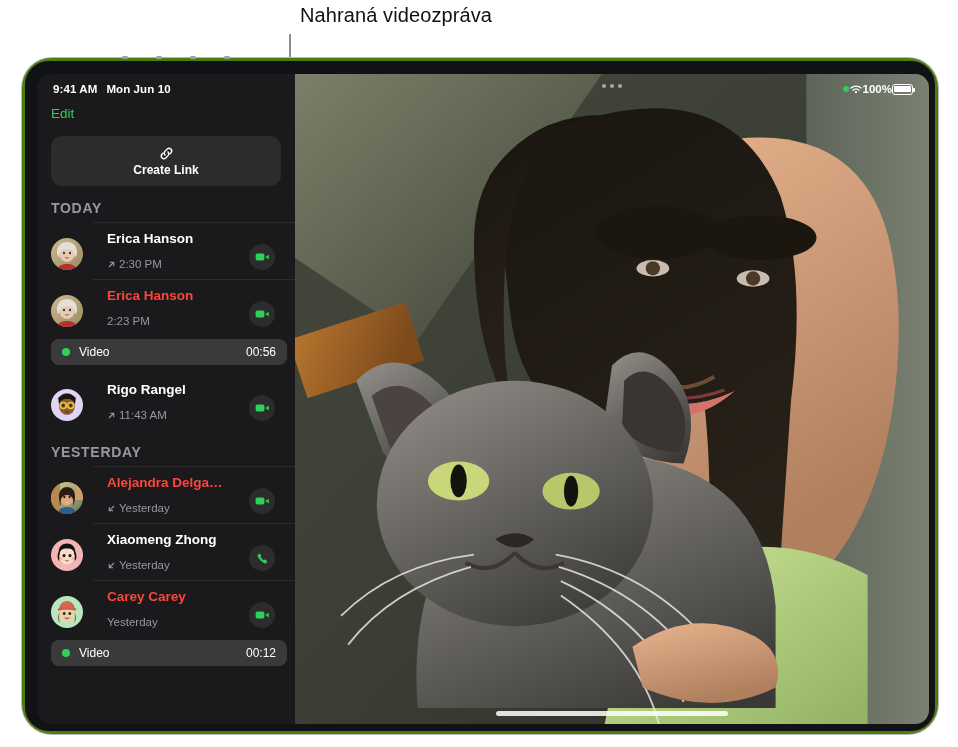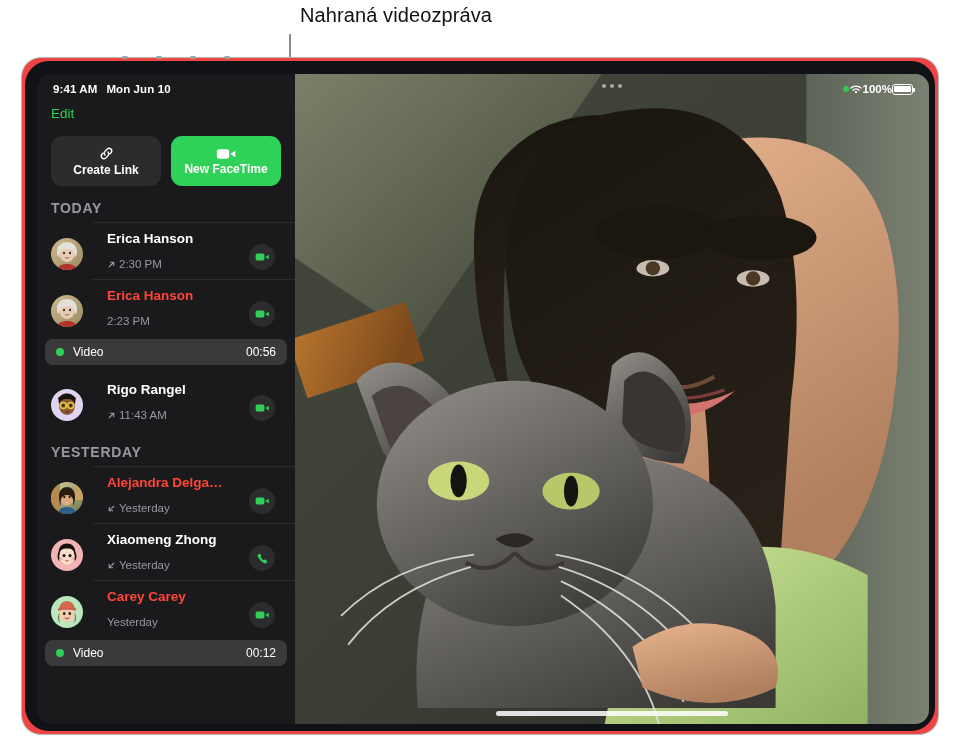--- a/index.html
+++ b/index.html
@@ -23,22 +23,22 @@
   }
   .leader-h {
     position: absolute; left: 266px; top: 401px;
     width: 25px; height: 2px; background: #8c8c8c;
   }
 
   
   .ipad {
     position: absolute; left: 22px; top: 58px;
     width: 916px; height: 676px;
-    background: #ef4444;
-    border-radius: 19px;
+    background: #4d7c0f;
+    border-radius: 30px;
     padding: 3px;
     box-shadow: 0 0 0 1px #b5b8bd;
   }
   .ipad-inner {
     position: relative; width: 100%; height: 100%;
     background: #111215; border-radius: 24px; overflow: hidden;
   }
   .speaker-holes {
     position: absolute; top: -2px; left: 100px;
     display: flex; gap: 28px; z-index: 6;
@@ -126,21 +126,21 @@
     font-size: 11.5px; color: #98989f; margin-top: 12px;
     display: flex; align-items: center; gap: 3px;
   }
   .info-btn {
     width: 26px; height: 26px; border-radius: 50%; background: #2c2c2e;
     display: flex; align-items: center; justify-content: center; flex: none;
     cursor: pointer;
   }
 
   .video-pill {
-    margin: 3px 8px 8px 8px; height: 26px; background: #3a3a3c;
+    margin: 3px 8px 8px 14px; height: 26px; background: #3a3a3c;
     border-radius: 8px; display: flex; align-items: center;
     padding: 0 11px; gap: 9px; cursor: pointer; position: relative; z-index: 2;
   }
   .vp-dot { width: 8px; height: 8px; border-radius: 50%; background: #30d158; flex:none; }
   .vp-label { font-size: 12px; color: #fff; flex: 1; }
   .vp-time { font-size: 12px; color: #fff; }
 
   
   .videopane { flex: 1; position: relative; overflow: hidden; background: #2e3028; }
   .dots-menu {
@@ -198,27 +198,20 @@
             <div class="edit-btn">Edit</div>
             <div class="action-row">
               <div class="act-btn dark">
                 <svg width="17" height="17" viewBox="0 0 20 20">
                   <g stroke="#fff" stroke-width="1.6" fill="none" stroke-linecap="round">
                     <path d="M8.3 11.7a3.2 3.2 0 010-4.5l2.6-2.6a3.2 3.2 0 014.5 4.5l-1.3 1.3"></path>
                     <path d="M11.7 8.3a3.2 3.2 0 010 4.5l-2.6 2.6a3.2 3.2 0 01-4.5-4.5l1.3-1.3"></path>
                   </g>
                 </svg>
                 <span class="act-label">Create Link</span>
-              </div>
-              <div class="act-btn green">
-                <svg width="21" height="14" viewBox="0 0 24 16">
-                  <rect x="1" y="2.5" width="14" height="11" rx="2.6" fill="#fff"></rect>
-                  <path d="M16.4 8L22 4.2v7.6z" fill="#fff"></path>
-                </svg>
-                <span class="act-label">New FaceTime</span>
               </div>
             </div>
           </div>
           <div id="sections">
               <div class="section-head">TODAY</div>
               <div class="call-list">
                 <div class="call-row sep">
                   <div class="avatar"><svg viewBox="0 0 32 32">
                       <defs>
                         <linearGradient id="ebg" x1="0" y1="0" x2="1" y2="1">

